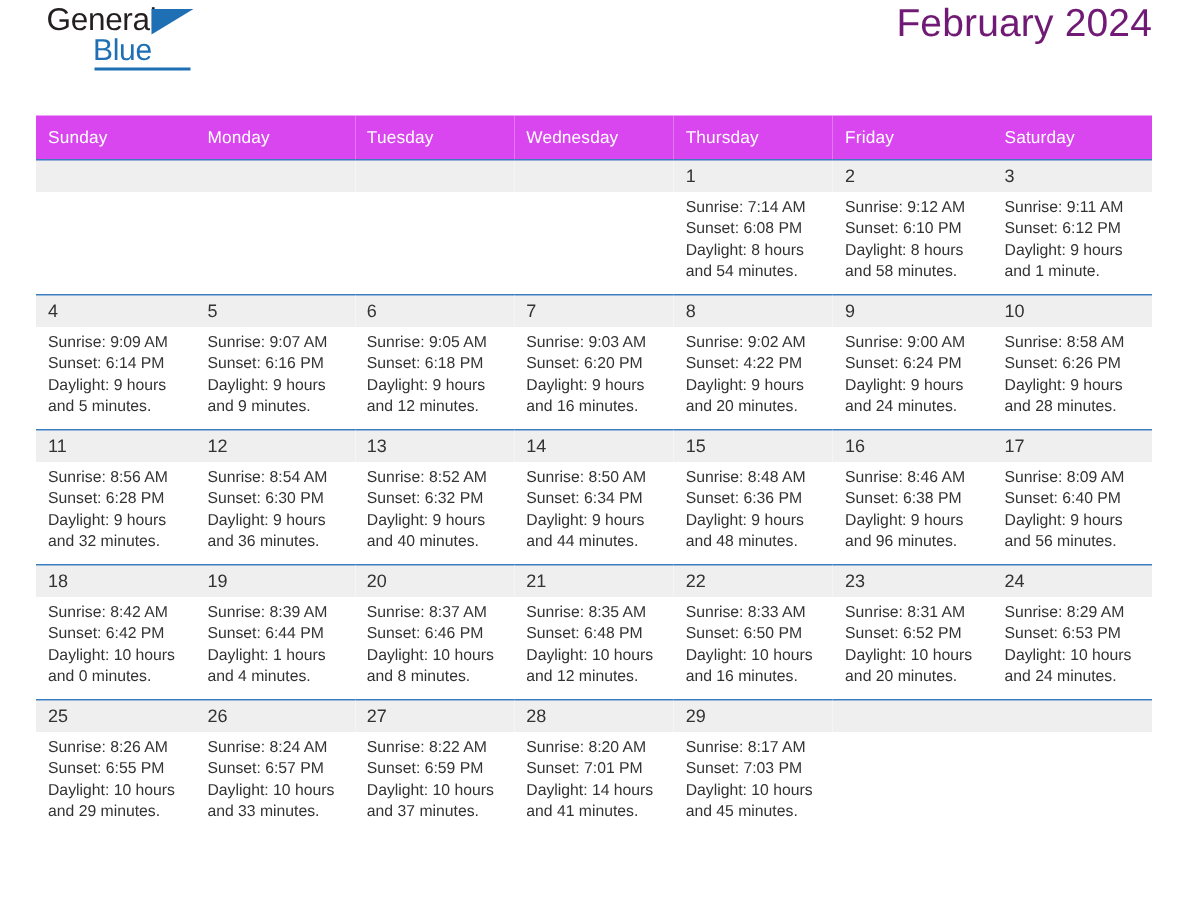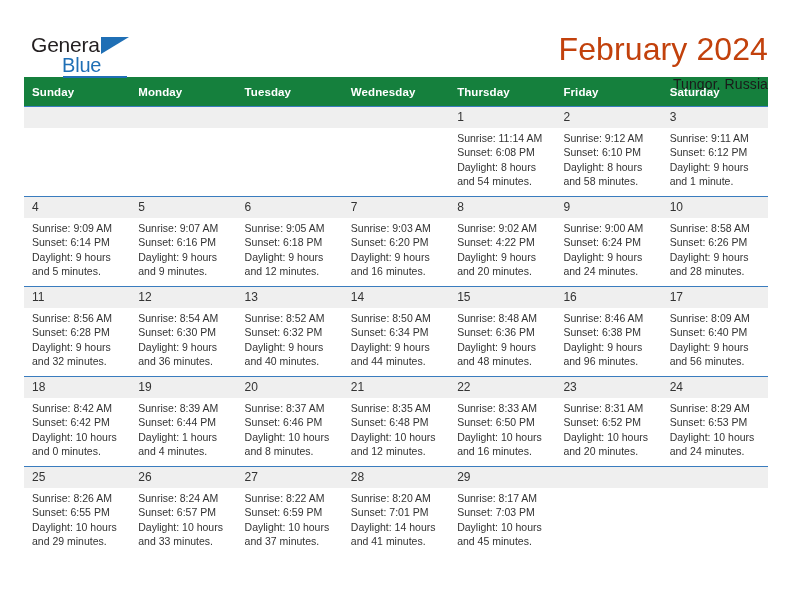--- a/index.html
+++ b/index.html
@@ -20,21 +20,20 @@
     height: 612px;
     box-sizing: border-box;
     padding: 0 24px;
   }
 
   
   .header {
     display: flex;
     align-items: flex-start;
     justify-content: space-between;
-    padding-top: 31px;
     height: 72px;
     box-sizing: border-box;
   }
   .logo {
     position: relative;
     width: 120px;
     height: 46px;
     user-select: none;
   }
   .logo-general {
@@ -70,44 +69,44 @@
     width: 64px;
     height: 2px;
     background: #1f6fb5;
   }
 
   .title-block {
     text-align: right;
     padding-top: 1px;
   }
   .cal-title {
-    font-size: 32px;
-    color: #c2410c;
+    font-size: 26px;
+    color: #701a75;
     line-height: 1.1;
     font-weight: normal;
     letter-spacing: 0.1px;
   }
   .cal-subtitle {
     font-size: 14px;
     color: #1a1a1a;
     margin-top: 9px;
     letter-spacing: 0.1px;
   }
 
   
   .calendar {
     width: 744px;
     border-collapse: collapse;
     table-layout: fixed;
     margin-top: 5px;
   }
   .calendar th {
-    background: #15803d;
+    background: #d946ef;
     color: #ffffff;
-    font-weight: bold;
+    font-weight: normal;
     font-size: 11.5px;
     text-align: left;
     padding: 5px 0 5px 8px;
     height: 19px;
     letter-spacing: 0.1px;
   }
   .calendar td {
     vertical-align: top;
     padding: 0;
     border-top: 1px solid #3a7cbe;
@@ -152,21 +151,20 @@
 
     <div class="logo">
       <span class="logo-general">General</span>
       <span class="logo-tri"></span>
       <span class="logo-blue">Blue</span>
       <span class="logo-underline"></span>
     </div>
 
     <div class="title-block">
       <div class="cal-title">February 2024</div>
-      <div class="cal-subtitle">Tungor, Russia</div>
     </div>
 
   </div>
 
   <table class="calendar">
     <thead>
       <tr id="weekday-row">
           <th>Sunday</th>
           <th>Monday</th>
           <th>Tuesday</th>
@@ -186,21 +184,21 @@
           </td>
           <td class="cell-empty">
             <div class="daynum empty"></div>
           </td>
           <td class="cell-empty">
             <div class="daynum empty"></div>
           </td>
           <td>
             <div class="daynum">1</div>
             <div class="cell-body">
-              <div>Sunrise: 11:14 AM</div>
+              <div>Sunrise: 7:14 AM</div>
               <div>Sunset: 6:08 PM</div>
               <div>Daylight: 8 hours and 54 minutes.</div>
             </div>
           </td>
           <td>
             <div class="daynum">2</div>
             <div class="cell-body">
               <div>Sunrise: 9:12 AM</div>
               <div>Sunset: 6:10 PM</div>
               <div>Daylight: 8 hours and 58 minutes.</div>

